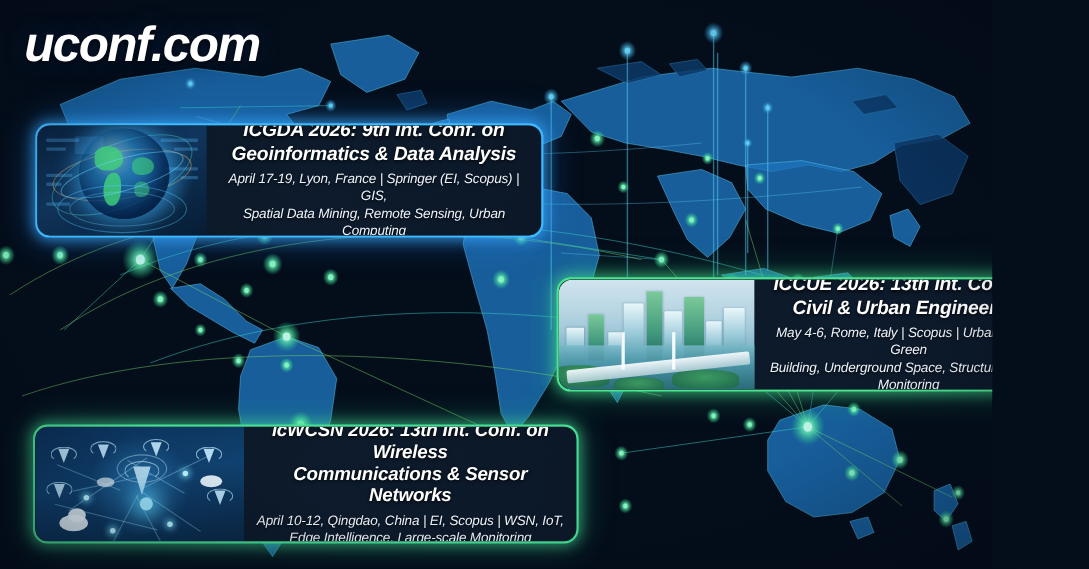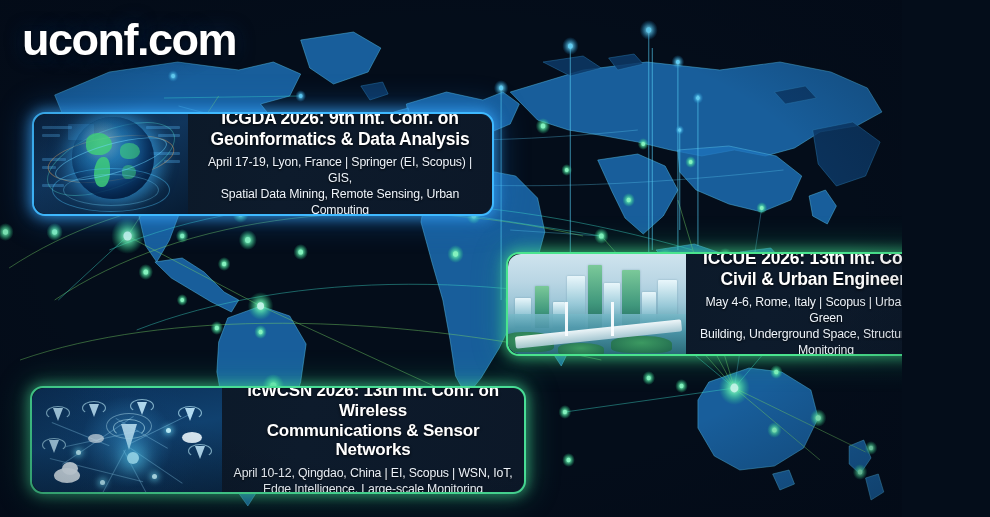--- a/index.html
+++ b/index.html
@@ -15,20 +15,21 @@
   .stage {
     position: relative;
     width: 902px;
     height: 517px;
     overflow: hidden;
     background:
       radial-gradient(ellipse 900px 520px at 46% 34%, rgba(16,84,150,0.85) 0%, rgba(9,50,100,0.55) 38%, rgba(5,24,56,0.2) 66%, rgba(3,12,30,0) 85%),
       radial-gradient(ellipse 420px 320px at 88% 78%, rgba(6,40,80,0.55) 0%, rgba(3,16,38,0) 75%),
       linear-gradient(160deg, #04111f 0%, #06182c 22%, #072murky 22%, #061a32 45%, #04101f 72%, #030b16 100%),
       #04101f;
+    font-style: italic;
   }
 
   
   .map-layer {
     position: absolute;
     inset: 0;
     opacity: 0.95;
   }
   .map-layer svg { width: 100%; height: 100%; display: block; }
 

